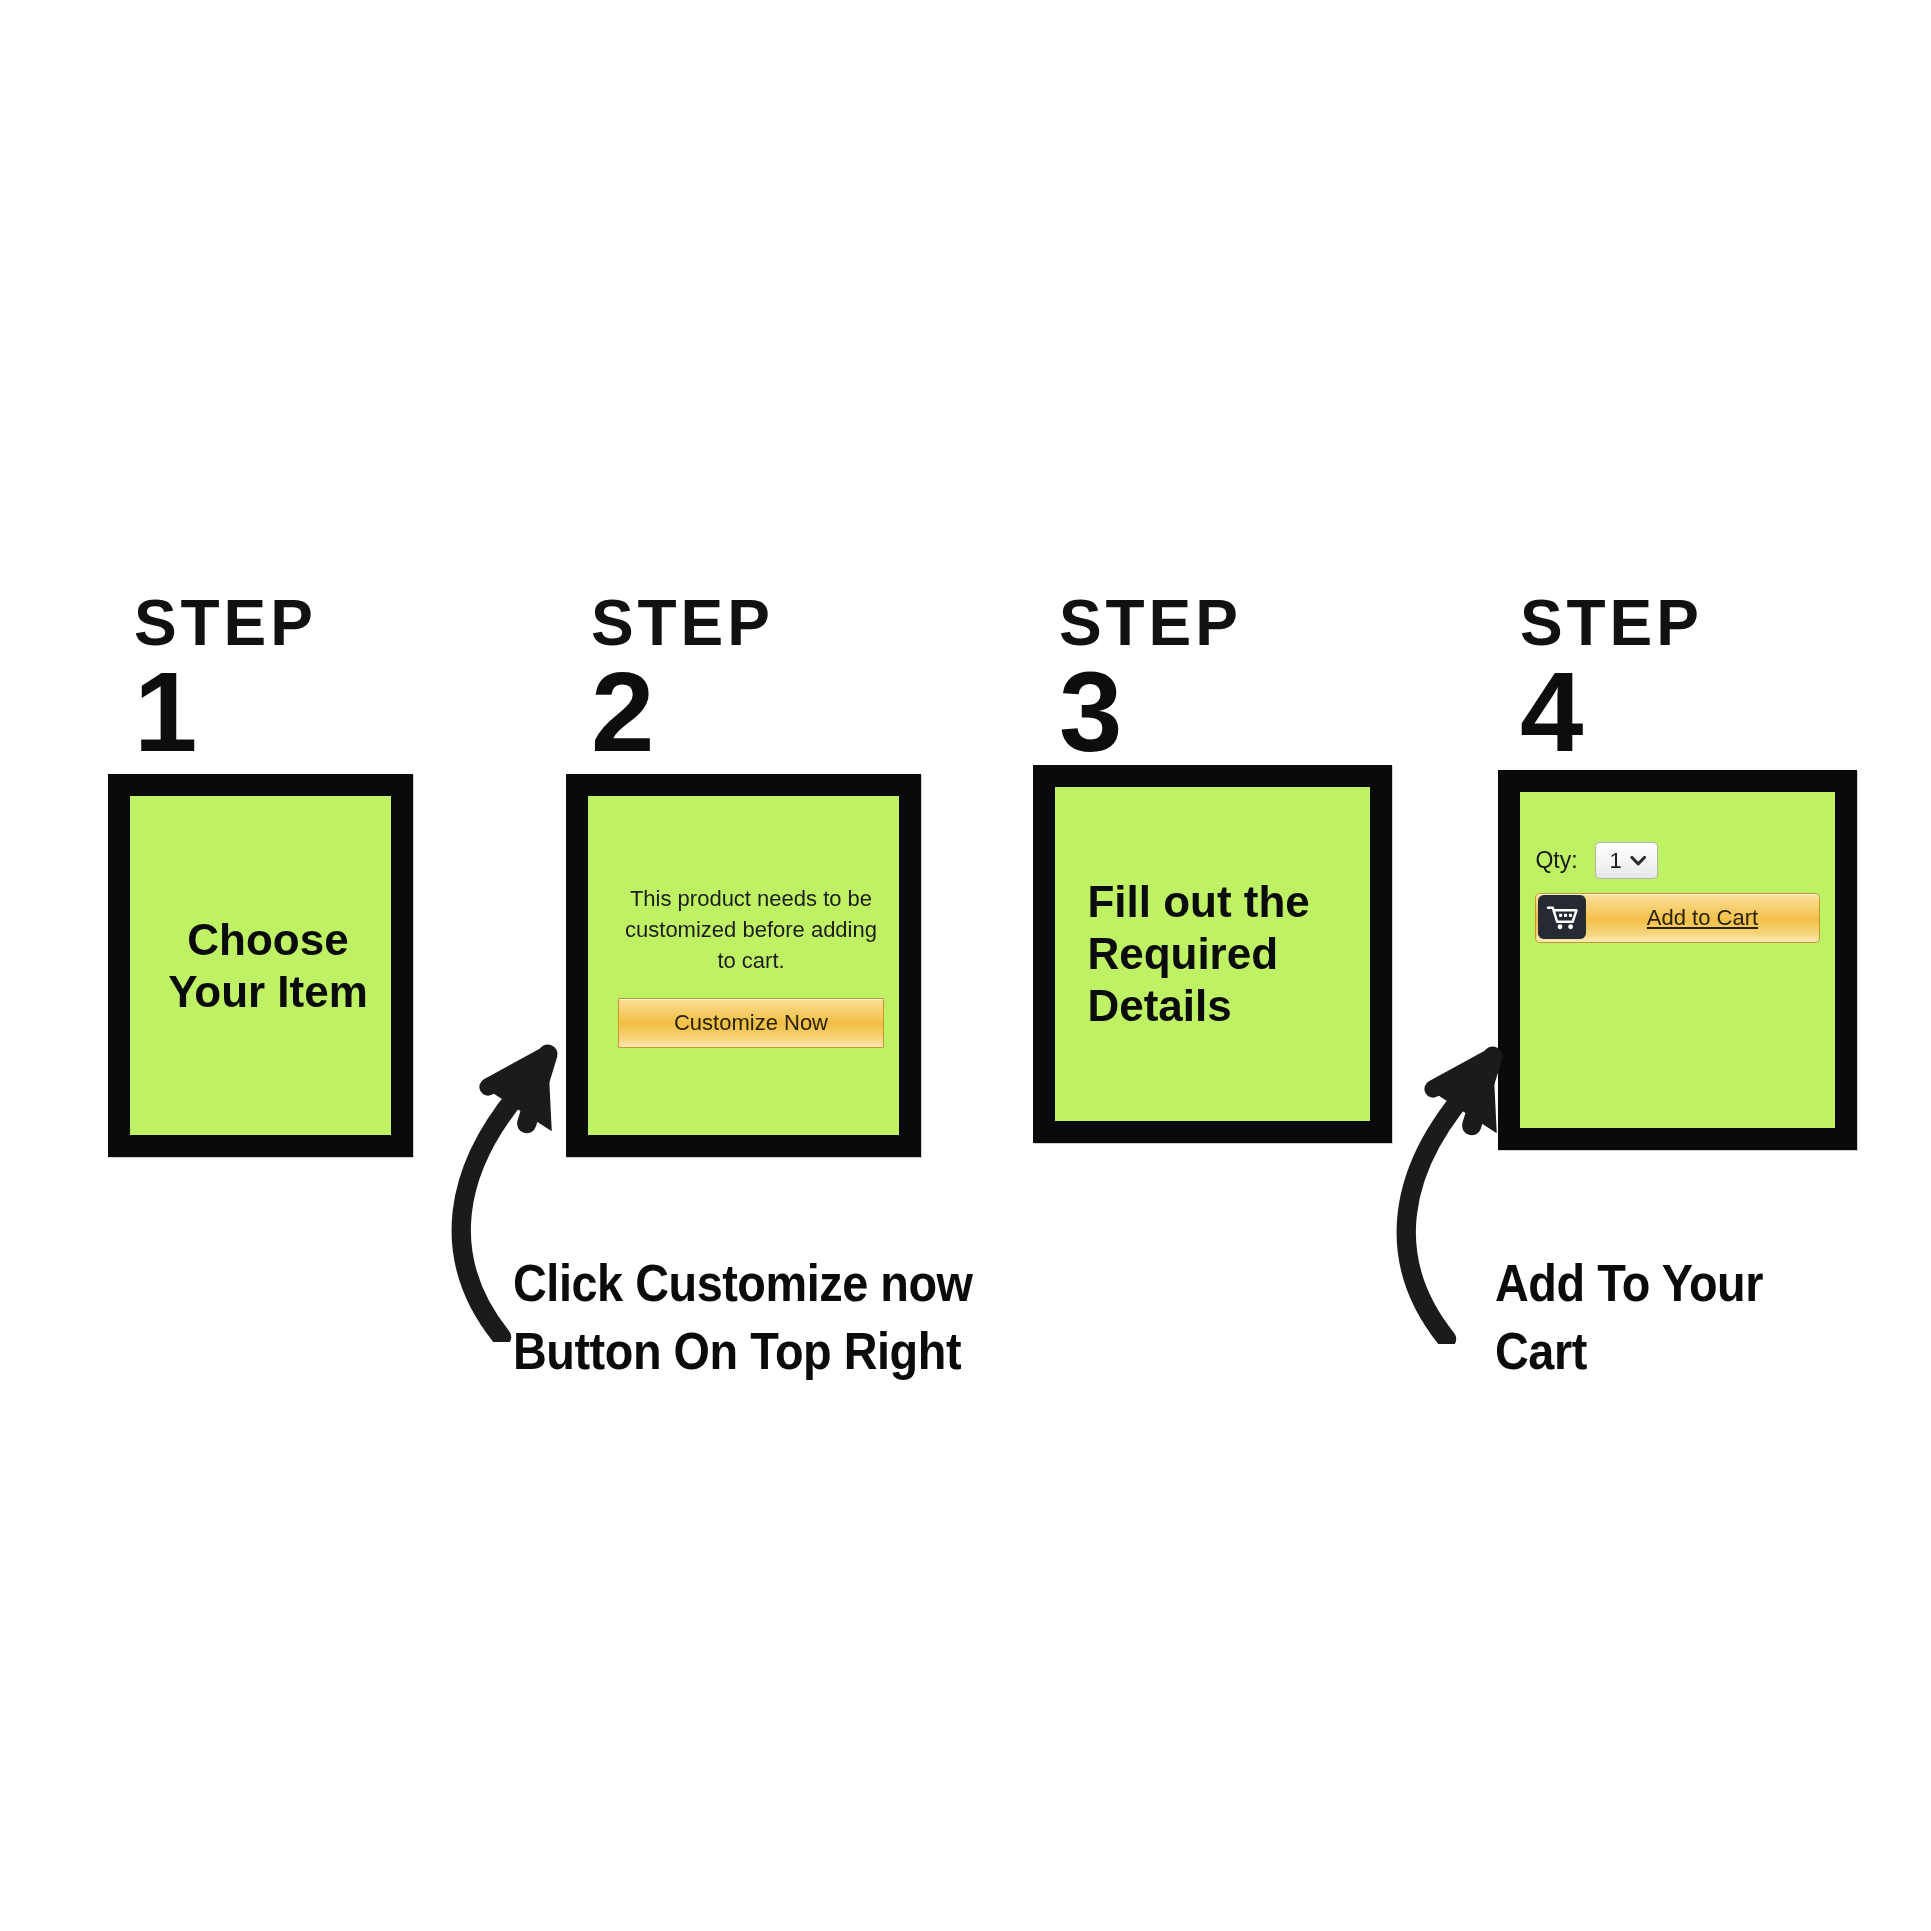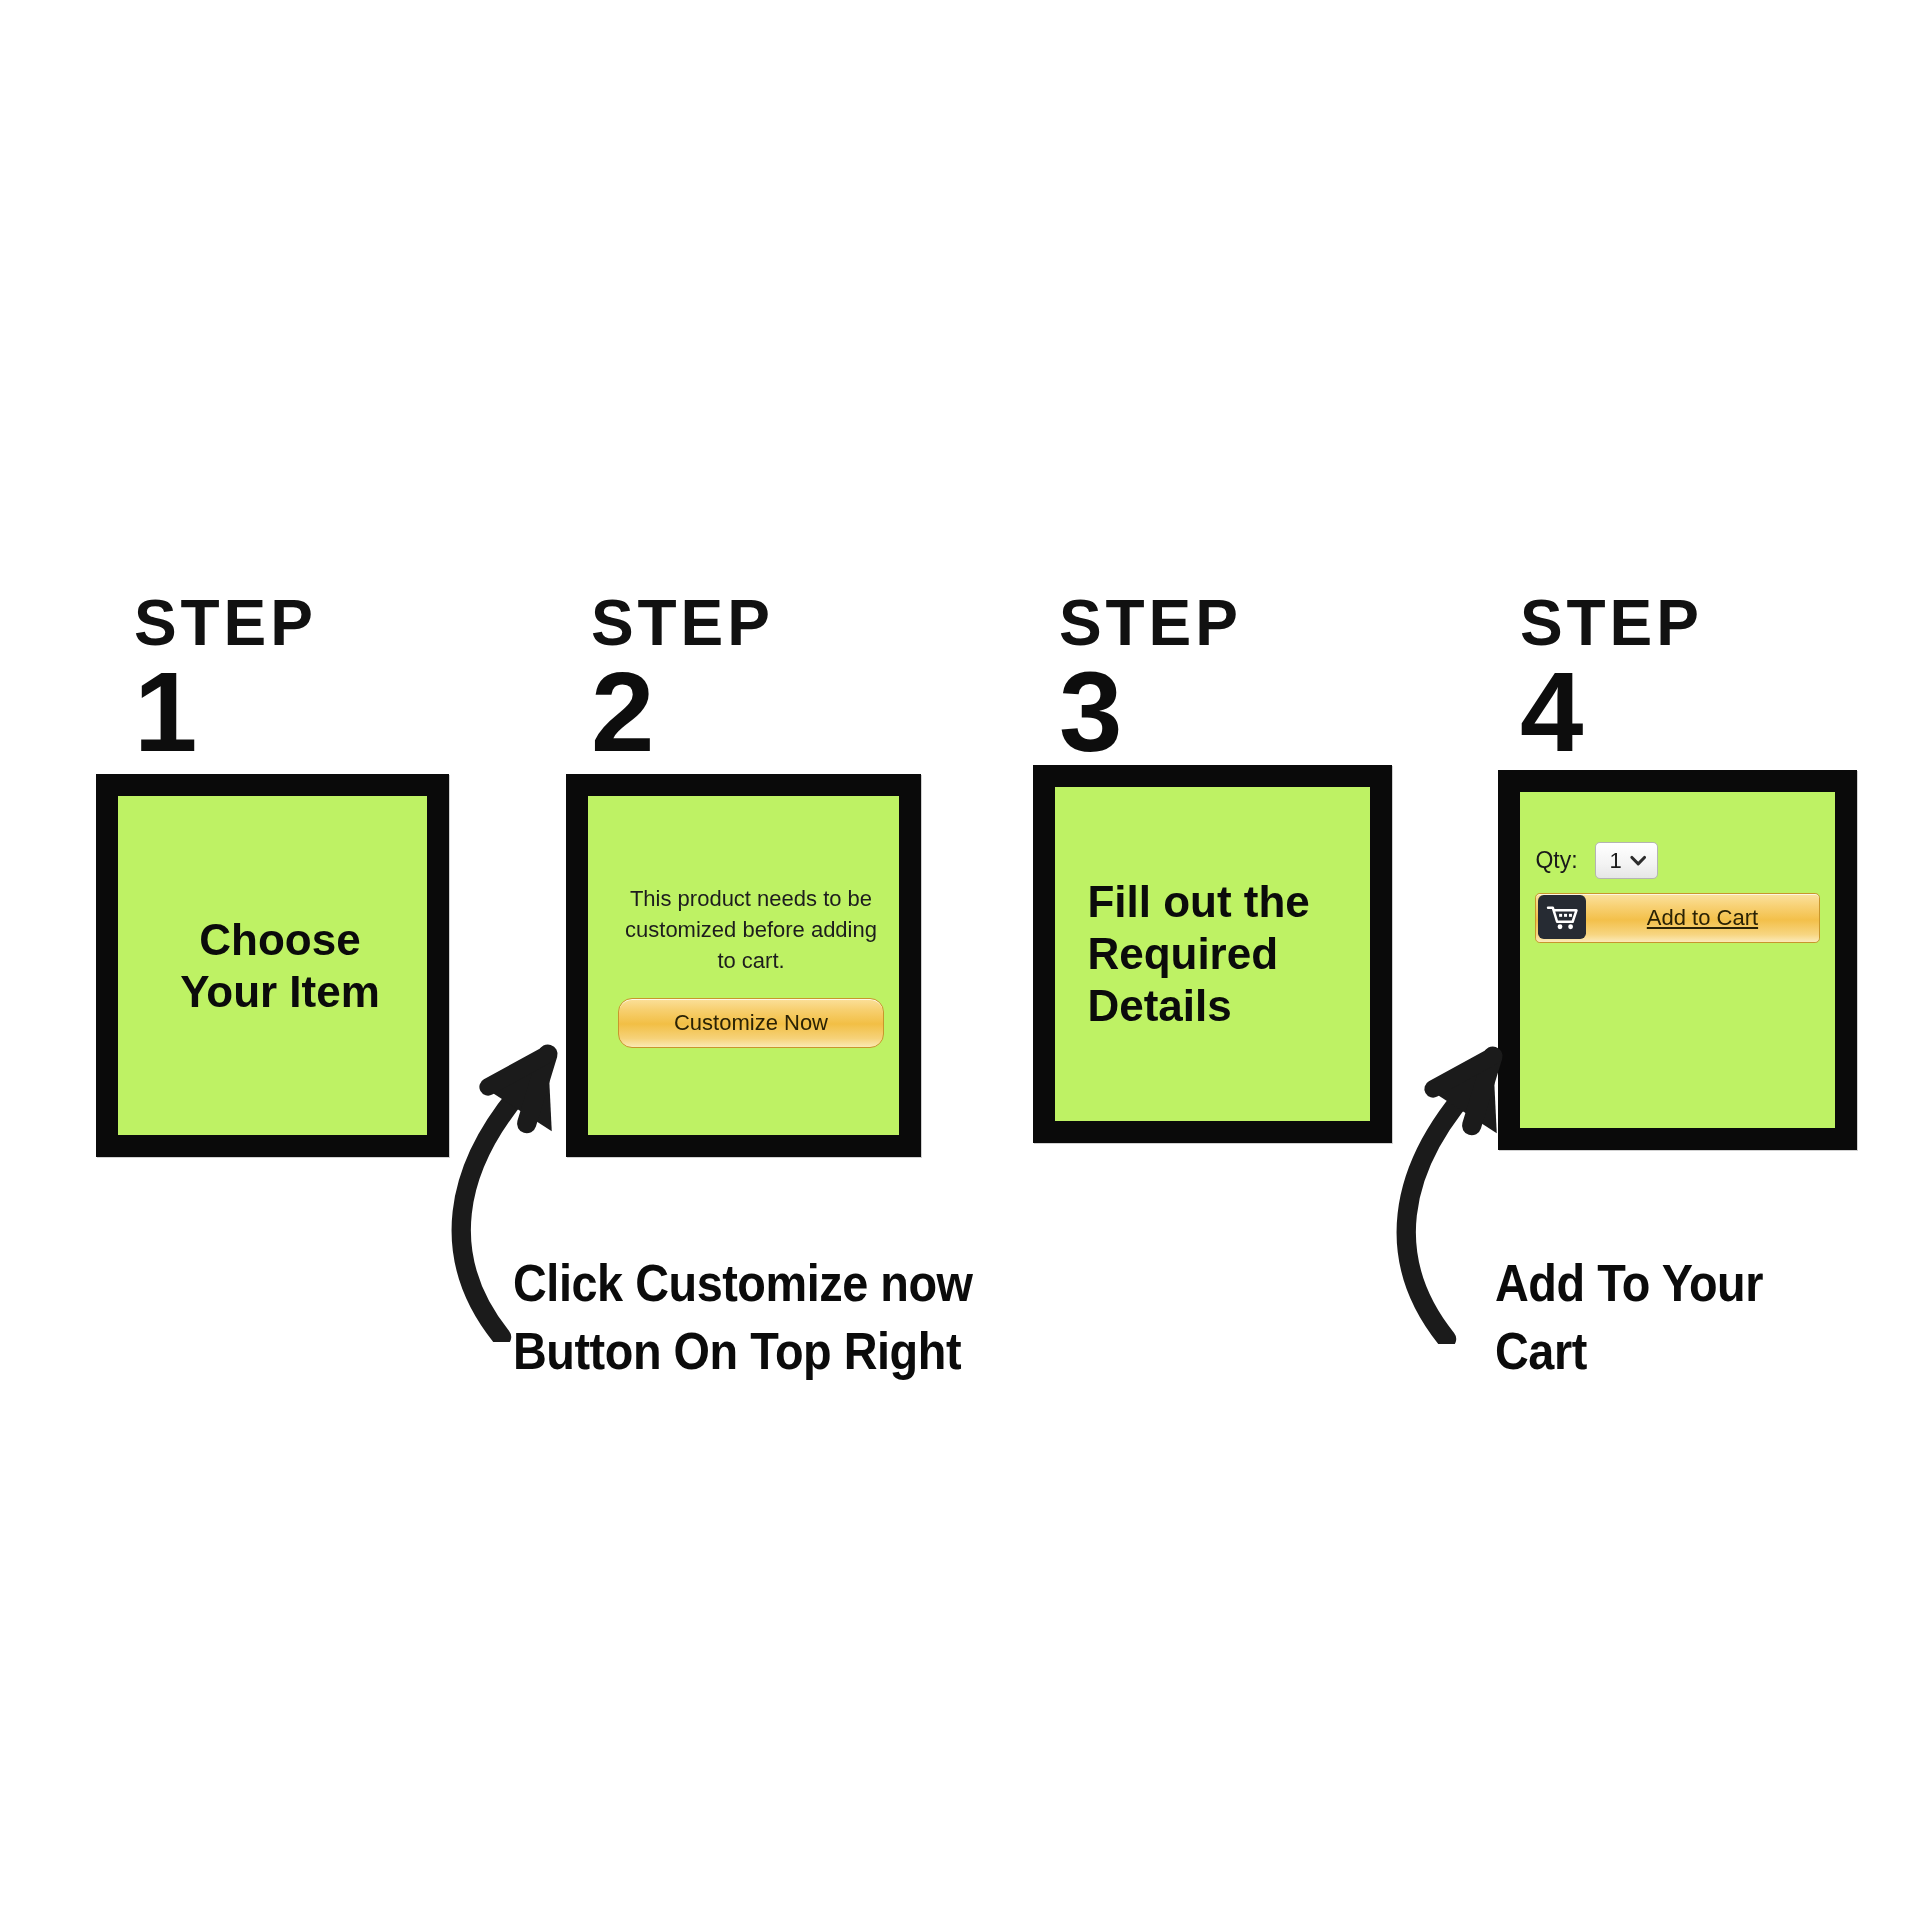--- a/index.html
+++ b/index.html
@@ -100,21 +100,21 @@
     display: block;
     width: 100%;
     box-sizing: border-box;
     height: 50px;
     line-height: 48px;
     text-align: center;
     font-family: "Liberation Sans", sans-serif;
     font-size: 22px;
     color: #2a2205;
     border: 1px solid #c8962c;
-    border-radius: 14px;
+    border-radius: 1px;
     background: linear-gradient(to bottom,
         #fbe09a 0%,
         #f7d071 22%,
         #f2bf45 52%,
         #f6d279 82%,
         #fbe9b4 100%);
     box-shadow: inset 0 1px 0 rgba(255,255,255,0.75);
     cursor: pointer;
   }
 
@@ -215,21 +215,21 @@
 </head>
 <body>
 
 <div id="stage">
 
   <div class="step-header" style="left:101px; top:591px;">
     <span class="step-word">STEP</span>
     <span class="step-num">1</span>
   </div>
 
-  <div class="frame" style="left:96px; top:774px; width:353px; height:383px;">
+  <div class="frame" style="left:108px; top:774px; width:305px; height:383px;">
     <div class="frame-inner">
       <div class="box-copy center">Choose Your
 Item</div>
     </div>
   </div>
 
   <div class="step-header" style="left:558px; top:591px;">
     <span class="step-word">STEP</span>
     <span class="step-num">2</span>
   </div>

